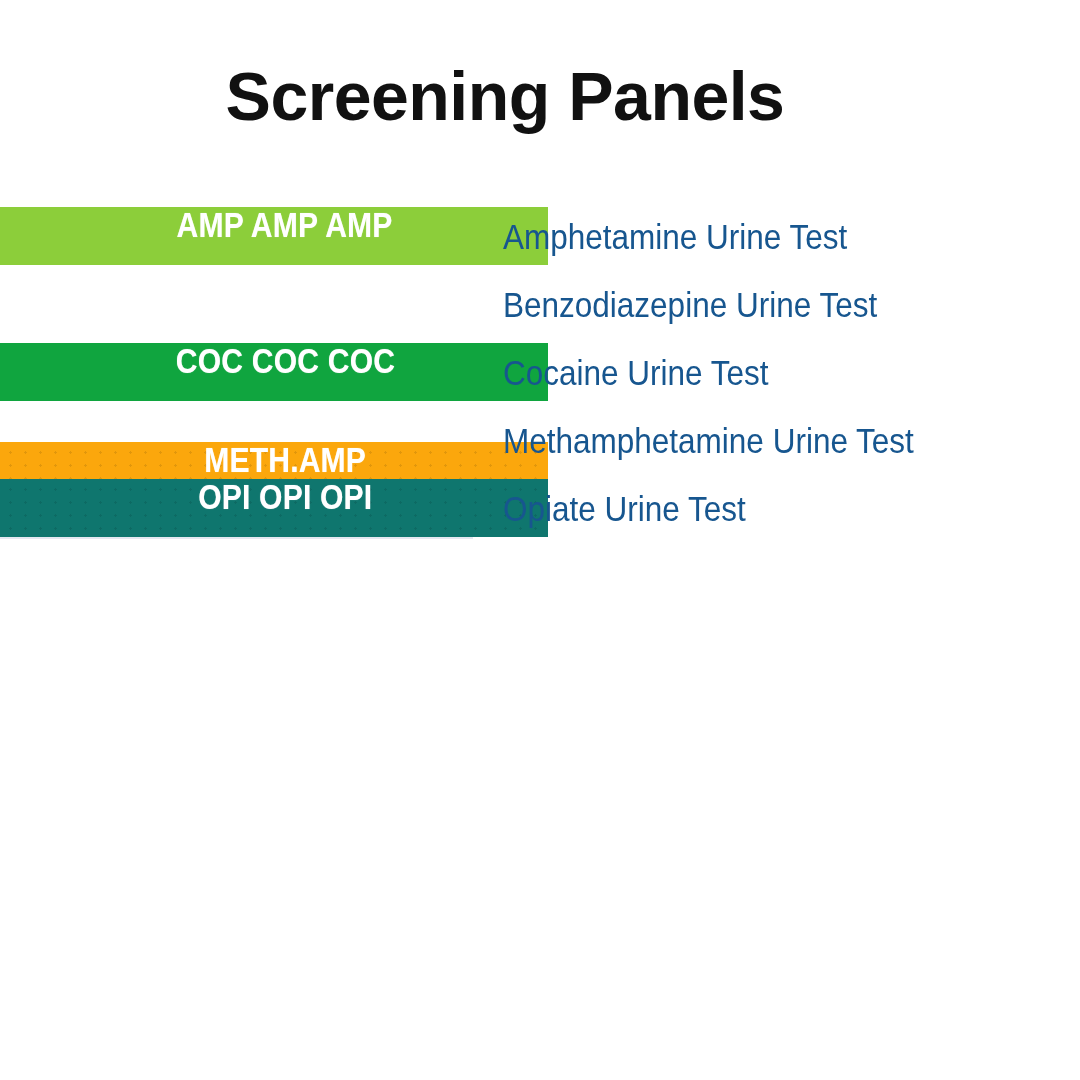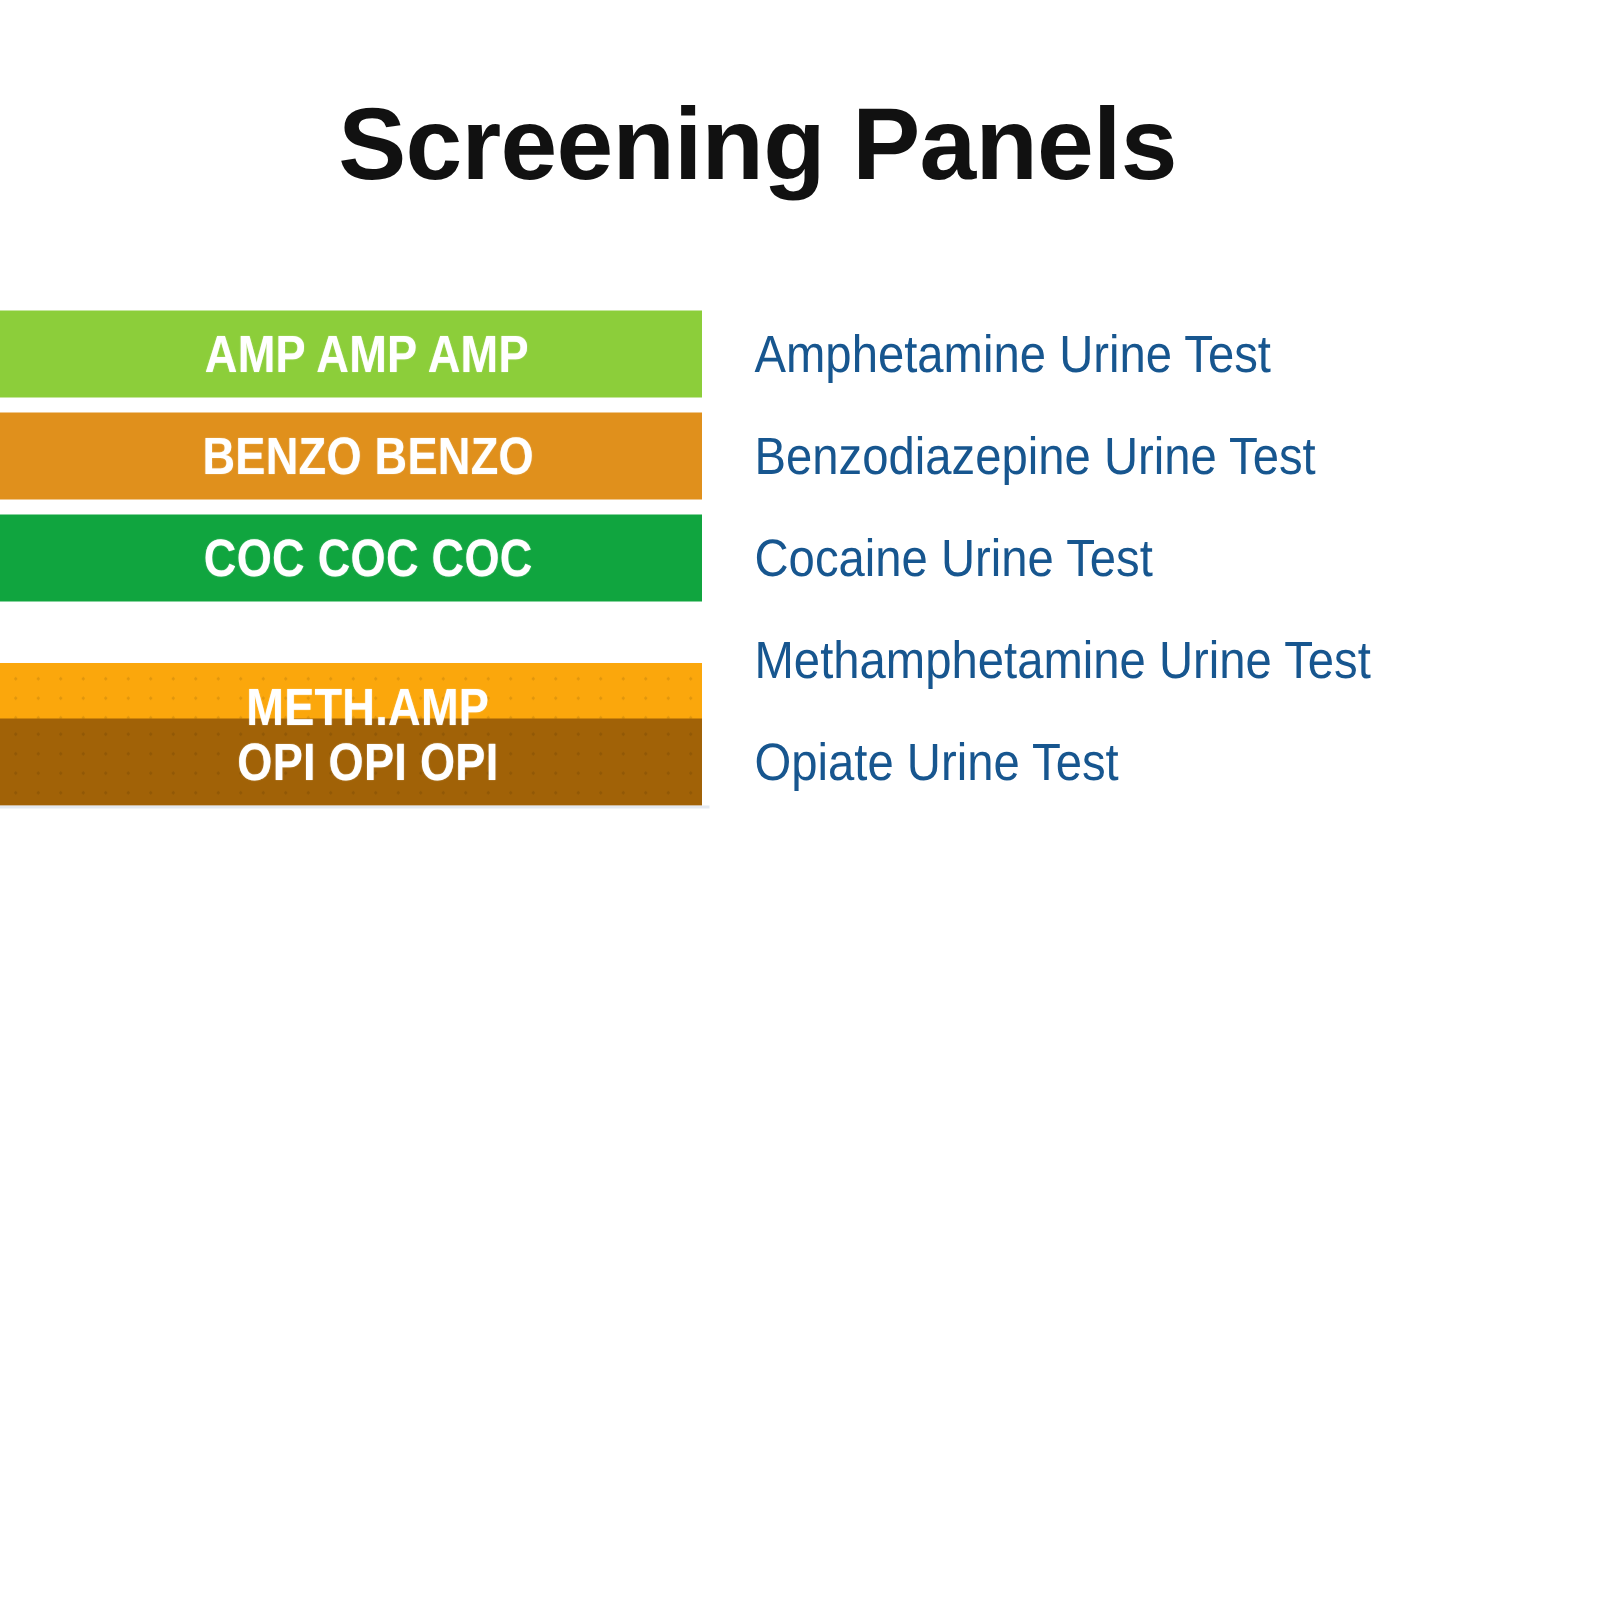--- a/index.html
+++ b/index.html
@@ -46,25 +46,24 @@
   .panel-row {
     position: relative;
     height: 58px;
     margin-bottom: 10px;
   }
 
   .panel-chip {
     position: absolute;
     left: 0;
     top: 0;
-    width: 468px;
+    width: 548px;
     height: 58px;
     box-sizing: border-box;
     display: flex;
-    align-items: center;
     justify-content: center;
     overflow: hidden;
   }
 
   
   .panel-chip.textured::after {
     content: "";
     position: absolute;
     inset: 0;
     background-image: radial-gradient(rgba(0,0,0,0.10) 1.2px, transparent 1.3px);
@@ -123,39 +122,36 @@
   <div class="page-title">Screening Panels</div>
 
   <div class="panel-list">
       <div class="panel-row">
         <div class="panel-chip" style="background: rgb(140, 206, 58);">
           <span class="chip-label">AMP AMP AMP</span>
         </div>
         <div class="panel-desc">Amphetamine Urine Test</div>
       </div>
       <div class="panel-row">
-        <div class="panel-chip" style="background: rgb(224, 144, 28);">
-          <span class="chip-label">BENZO BENZO</span>
-        </div>
         <div class="panel-desc">Benzodiazepine Urine Test</div>
       </div>
       <div class="panel-row">
         <div class="panel-chip" style="background: rgb(16, 165, 63);">
           <span class="chip-label">COC COC COC</span>
         </div>
         <div class="panel-desc">Cocaine Urine Test</div>
       </div>
       <div class="panel-row">
         <div class="panel-chip textured" style="background: rgb(251, 167, 12); margin-top: 31px;">
           <span class="chip-label">METH.AMP</span>
         </div>
         <div class="panel-desc">Methamphetamine Urine Test</div>
       </div>
       <div class="panel-row">
-        <div class="panel-chip textured" style="background: #a16207;">
+        <div class="panel-chip textured" style="background: #0f766e;">
           <span class="chip-label">OPI OPI OPI</span>
         </div>
         <div class="panel-desc">Opiate Urine Test</div>
         <div class="cut-edge" style="top: 58px;"></div>
       </div>
     </div>
 
 </div>
 
 </body></html>

